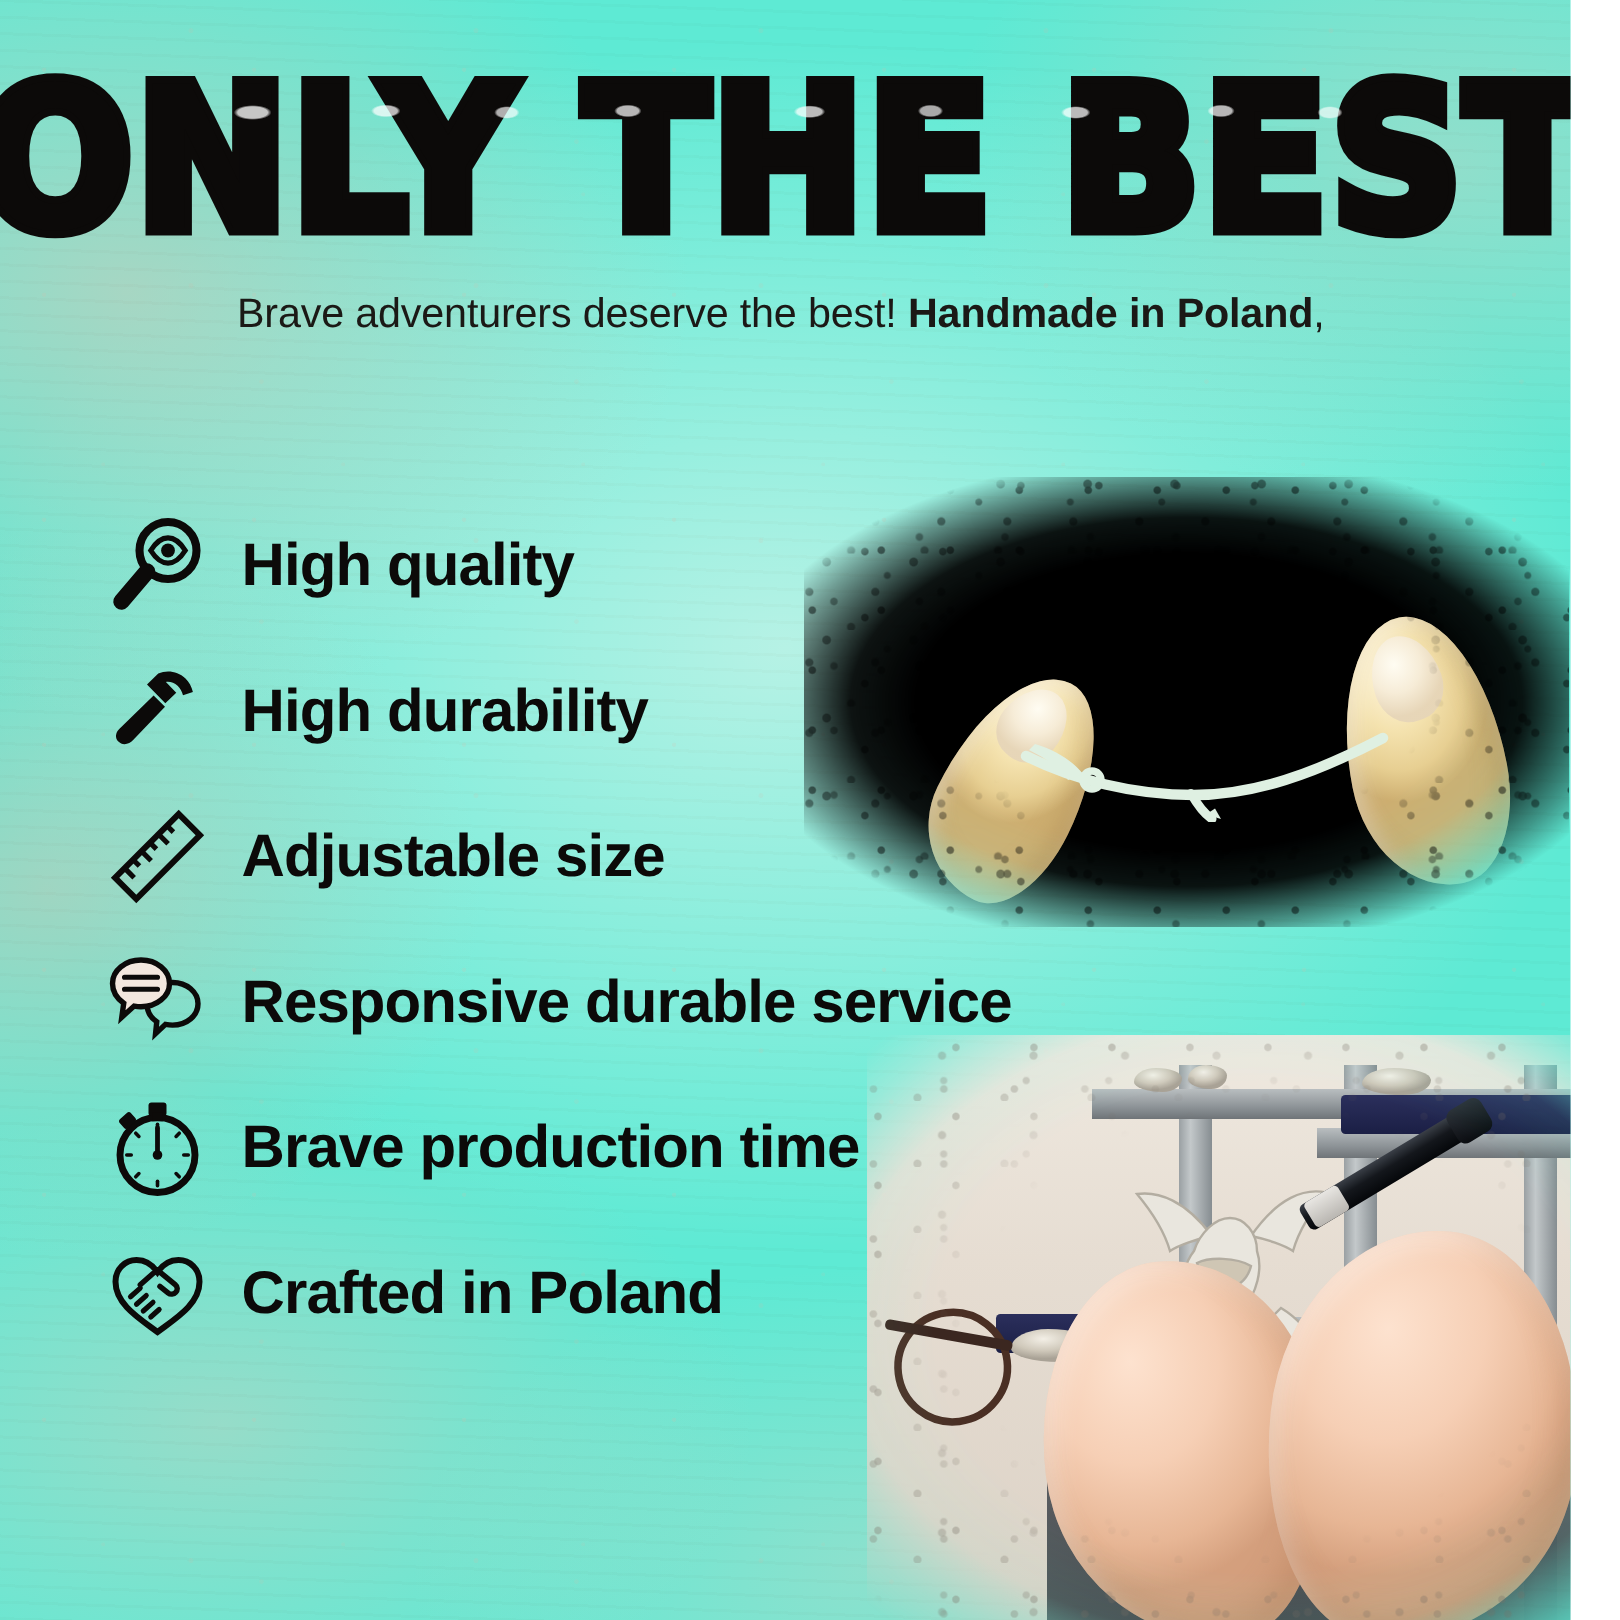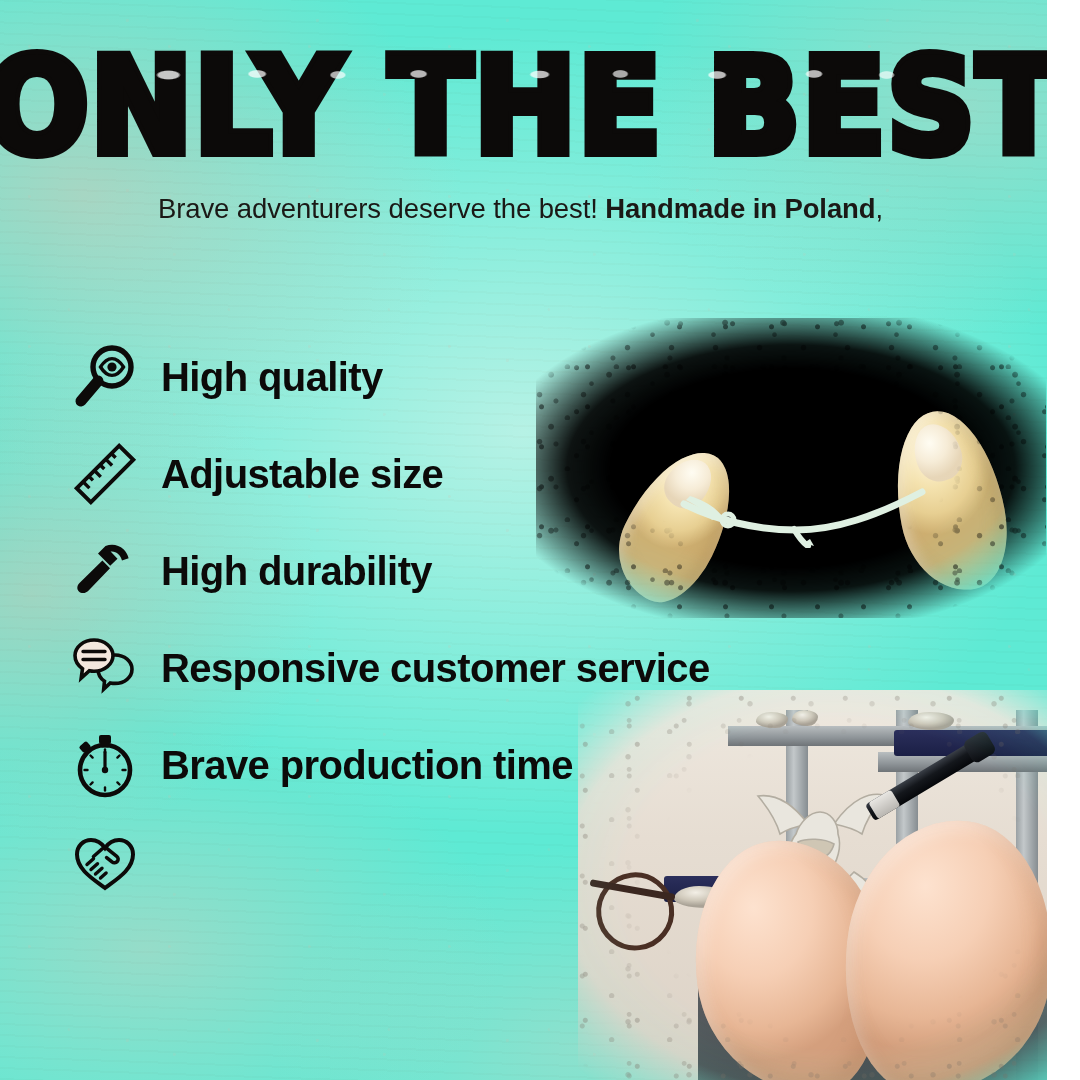--- a/index.html
+++ b/index.html
@@ -335,48 +335,48 @@
           <path d="M31.5 26c3.5-5.6 7.6-8.4 11.5-8.4S51 20.4 54.5 26c-3.5 5.6-7.6 8.4-11.5 8.4S35 31.6 31.5 26Z" stroke="#0c0a09" stroke-width="3.4" fill="none"></path>
           <circle cx="43" cy="26" r="4.6" fill="#0c0a09"></circle>
         </svg>
       </span>
       <span class="label">High quality</span>
     </div>
 
     <div class="feature">
       <span class="ico">
         <svg width="72" height="72" viewBox="0 0 72 72" fill="none">
+          <path d="M36.5 11c6-2.6 13.2-1.4 18 3.2 2.6 2.5 4.3 5.7 5.1 9.1l-6.6 2.2c-.7-2.6-1.9-4.7-3.6-6.3-2.2-2.1-5-3-7.8-2.6l6.9 7.2-7.3 7-12.2-12.4 7.5-7.4Z" fill="#0c0a09"></path>
+          <path d="M33.4 25.6 41 33.2 19.6 55.5c-1.3 1.4-3.4 2.6-5.6 2.6-1.6 0-3-.6-4.1-1.7-2.3-2.3-2-5.9.6-8.4l22.9-22.4Z" fill="#0c0a09"></path>
+        </svg>
+      </span>
+      <span class="label">High durability</span>
+    </div>
+
+    <div class="feature">
+      <span class="ico">
+        <svg width="72" height="72" viewBox="0 0 72 72" fill="none">
           <g transform="rotate(-45 36 36)">
             <rect x="6" y="26" width="60" height="20" stroke="#0c0a09" stroke-width="4" fill="none"></rect>
             <path d="M15 26v9M23 26v6M31 26v9M39 26v6M47 26v9M55 26v6" stroke="#0c0a09" stroke-width="3.4"></path>
           </g>
         </svg>
       </span>
       <span class="label">Adjustable size</span>
     </div>
 
     <div class="feature">
       <span class="ico">
         <svg width="72" height="72" viewBox="0 0 72 72" fill="none">
-          <path d="M36.5 11c6-2.6 13.2-1.4 18 3.2 2.6 2.5 4.3 5.7 5.1 9.1l-6.6 2.2c-.7-2.6-1.9-4.7-3.6-6.3-2.2-2.1-5-3-7.8-2.6l6.9 7.2-7.3 7-12.2-12.4 7.5-7.4Z" fill="#0c0a09"></path>
-          <path d="M33.4 25.6 41 33.2 19.6 55.5c-1.3 1.4-3.4 2.6-5.6 2.6-1.6 0-3-.6-4.1-1.7-2.3-2.3-2-5.9.6-8.4l22.9-22.4Z" fill="#0c0a09"></path>
-        </svg>
-      </span>
-      <span class="label">High durability</span>
-    </div>
-
-    <div class="feature">
-      <span class="ico">
-        <svg width="72" height="72" viewBox="0 0 72 72" fill="none">
           <path d="M46 23c9.6 0 17 6.4 17 14.2 0 7.9-7.4 14.2-17 14.2-1.6 0-3.2-.2-4.7-.5l-6.6 6.2.8-7.9c-3.9-2.6-6.5-6.6-6.5-12 0-7.8 7.4-14.2 17-14.2Z" stroke="#0c0a09" stroke-width="3.6" fill="none"></path>
           <path d="M25 8c10.5 0 19 7 19 15.6 0 8.6-8.5 15.6-19 15.6-1.6 0-3.1-.2-4.6-.5l-8.2 7.4 1.3-9.3C9.2 33.7 6 29 6 23.6 6 15 14.5 8 25 8Z" fill="#f3e7de" stroke="#0c0a09" stroke-width="3.6"></path>
           <path d="M14 19.5h22M14 27.5h22" stroke="#0c0a09" stroke-width="3.4" stroke-linecap="round"></path>
         </svg>
       </span>
-      <span class="label">Responsive customer service</span>
+      <span class="label">Responsive durable service</span>
     </div>
 
     <div class="feature">
       <span class="ico">
         <svg width="72" height="72" viewBox="0 0 72 72" fill="none">
           <circle cx="36" cy="41" r="25" stroke="#0c0a09" stroke-width="4.6" fill="none"></circle>
           <rect x="30" y="6" width="12" height="9" rx="2" fill="#0c0a09"></rect>
           <rect x="32.5" y="12.5" width="7" height="6" fill="#0c0a09"></rect>
           <rect x="11" y="14" width="10" height="8" rx="2" fill="#0c0a09" transform="rotate(-42 16 18)"></rect>
           <path d="M36 41V23" stroke="#0c0a09" stroke-width="3.2" stroke-linecap="round"></path>
@@ -402,20 +402,21 @@
           <path d="M36 62C24 53 8 43.5 8 28.5 8 19.9 14.4 14 22 14c5.4 0 10.5 3 14 8 3.5-5 8.6-8 14-8 7.6 0 14 5.9 14 14.5C64 43.5 48 53 36 62Z" stroke="#0c0a09" stroke-width="4" fill="none"></path>
           <path d="M24.5 30.5 33 23c1.6-1.4 3.8-1.5 5.4-.2l9.4 7.6c1.6 1.3 1.8 3.6.4 5.1-1.3 1.5-3.6 1.7-5.2.4l-5.4-4.3" stroke="#0c0a09" stroke-width="3.6" stroke-linecap="round" fill="none"></path>
           <g stroke="#0c0a09" stroke-width="3.4" stroke-linecap="round">
             <path d="M18 38.5l6.5-5.8"></path>
             <path d="M22 43.5l6.5-5.8"></path>
             <path d="M26.5 48l6.5-5.8"></path>
             <path d="M31.5 52l5.6-5"></path>
           </g>
         </svg>
       </span>
+      <span class="label">Crafted in Poland</span>
     </div>
 
   </div>
 
   <div class="photo" id="photo-top">
     <div class="inner">
       <div class="fingertip" id="ft-left">
         <div class="nail" id="nail-left"></div>
       </div>
       <div class="fingertip" id="ft-right">

